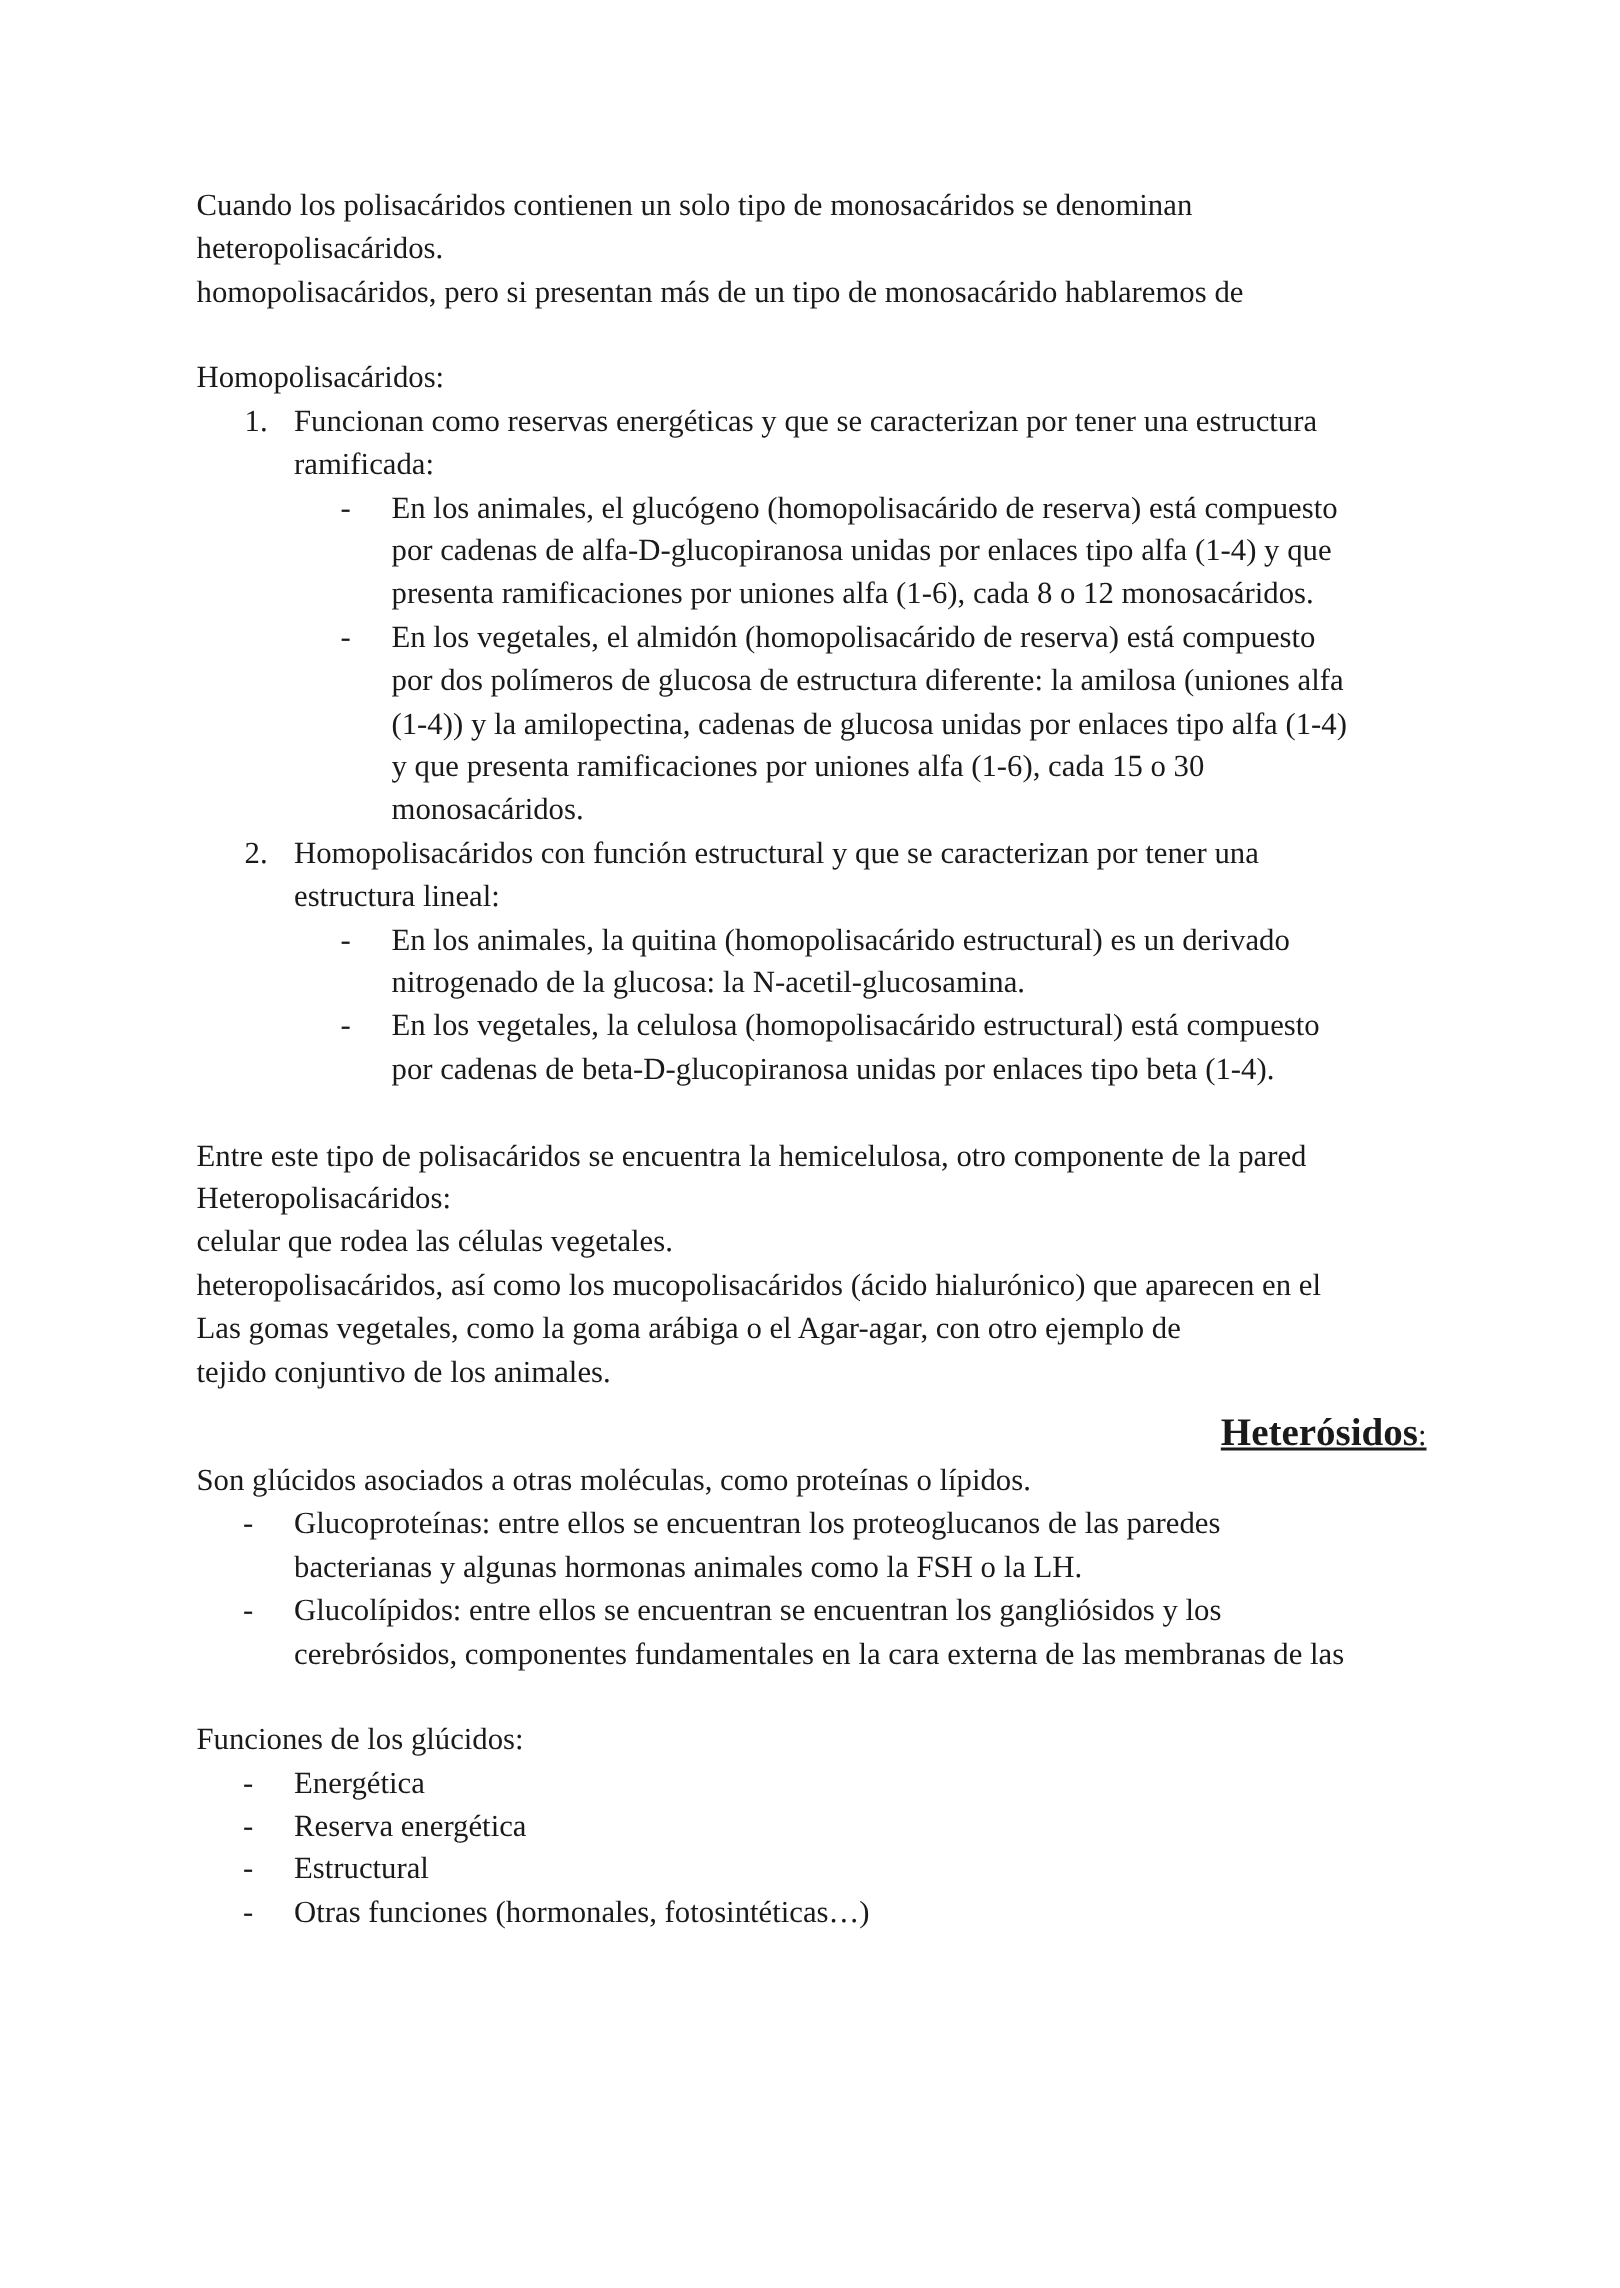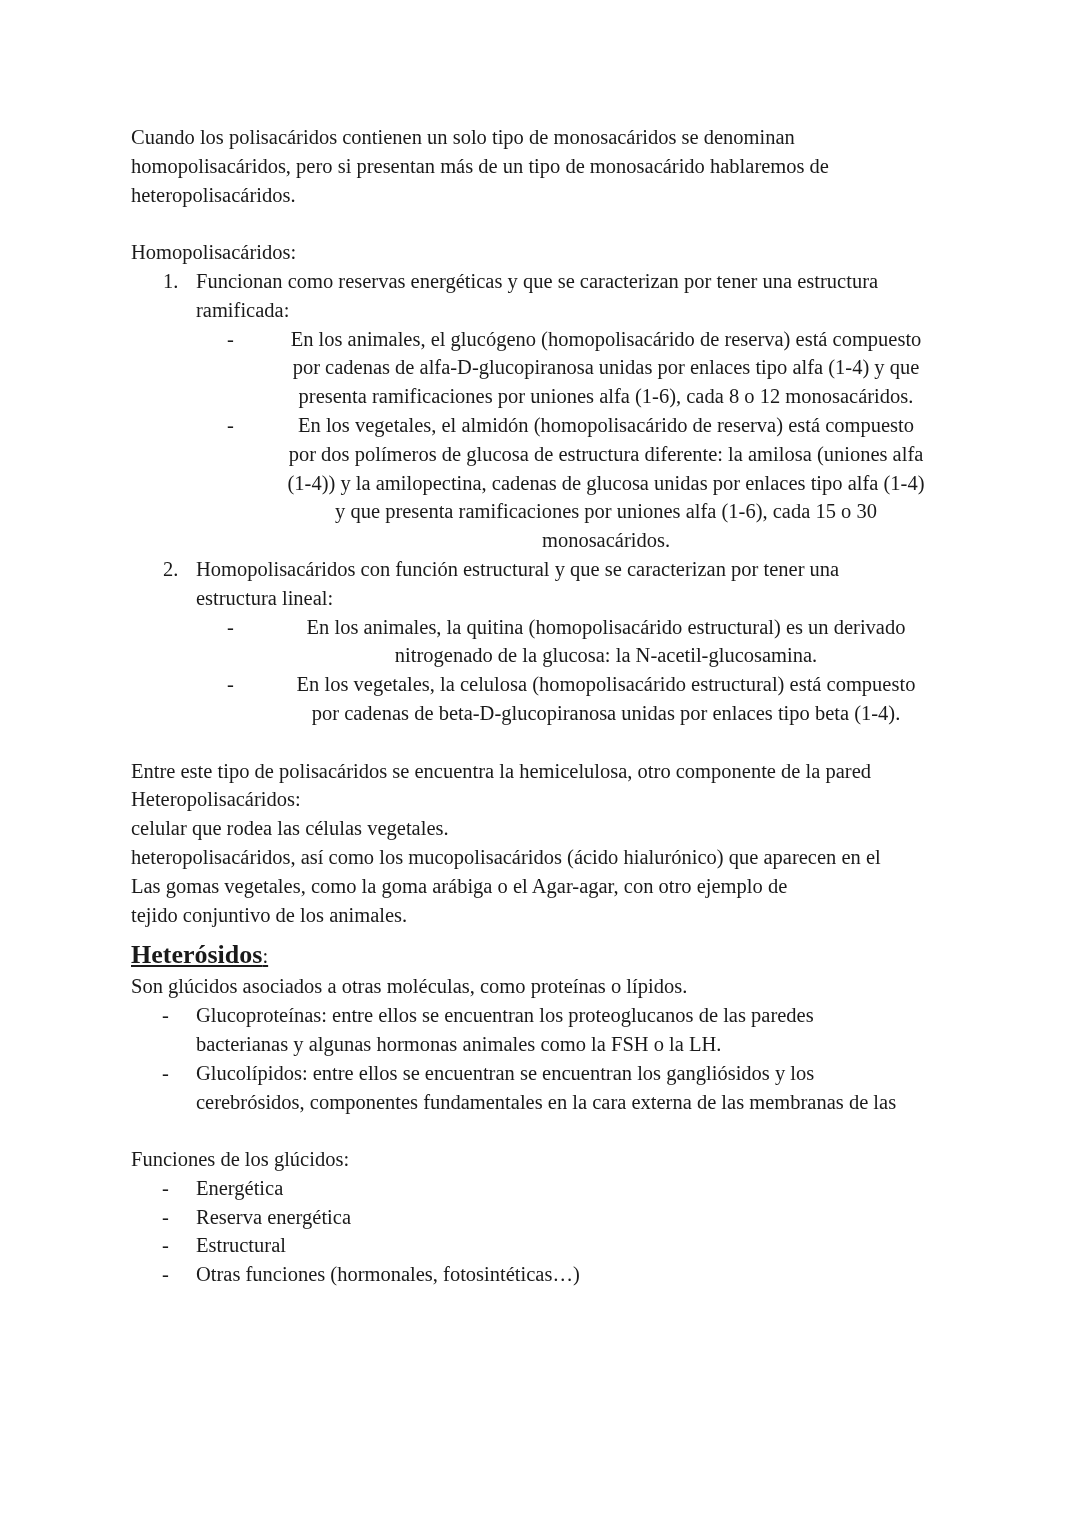--- a/index.html
+++ b/index.html
@@ -8,37 +8,37 @@
     font-family: "Liberation Serif", "DejaVu Serif", serif;
     color: #1a1a1a;
   }
   .page { position: absolute; left: 131px; top: 123px; width: 820px; }
   .line { font-size: 20.5px; line-height: 28.8px; white-space: nowrap; }
   .gap { height: 28.8px; }
   .row { position: relative; }
   .num { position: absolute; left: 32px; }
   .l1 { padding-left: 65px; }
   .dash2 { position: absolute; left: 96px; }
-  .l2 { padding-left: 130px; text-align: center; }
+  .l2 { padding-left: 130px; }
   .dash1 { position: absolute; left: 31px; }
   .heading {
     font-size: 26px; font-weight: bold; text-decoration: underline;
-    line-height: 32px; margin-top: 6px;
+    line-height: 32px; margin-top: 6px; text-align: right;
   }
   .colon { font-size: 20.5px; font-weight: normal; }
 </style>
 </head>
 <body>
 
 <div class="page">
 
   <div>
     <div class="line">Cuando los polisacáridos contienen un solo tipo de monosacáridos se denominan</div>
+    <div class="line">heteropolisacáridos.</div>
     <div class="line">homopolisacáridos, pero si presentan más de un tipo de monosacárido hablaremos de</div>
-    <div class="line">heteropolisacáridos.</div>
   </div>
 
   <div class="gap"></div>
 
   <div>
     <div class="line">Homopolisacáridos:</div>
 
     <div class="row">
       <span class="line num">1.</span>
       <div class="line l1">Funcionan como reservas energéticas y que se caracterizan por tener una estructura</div>

